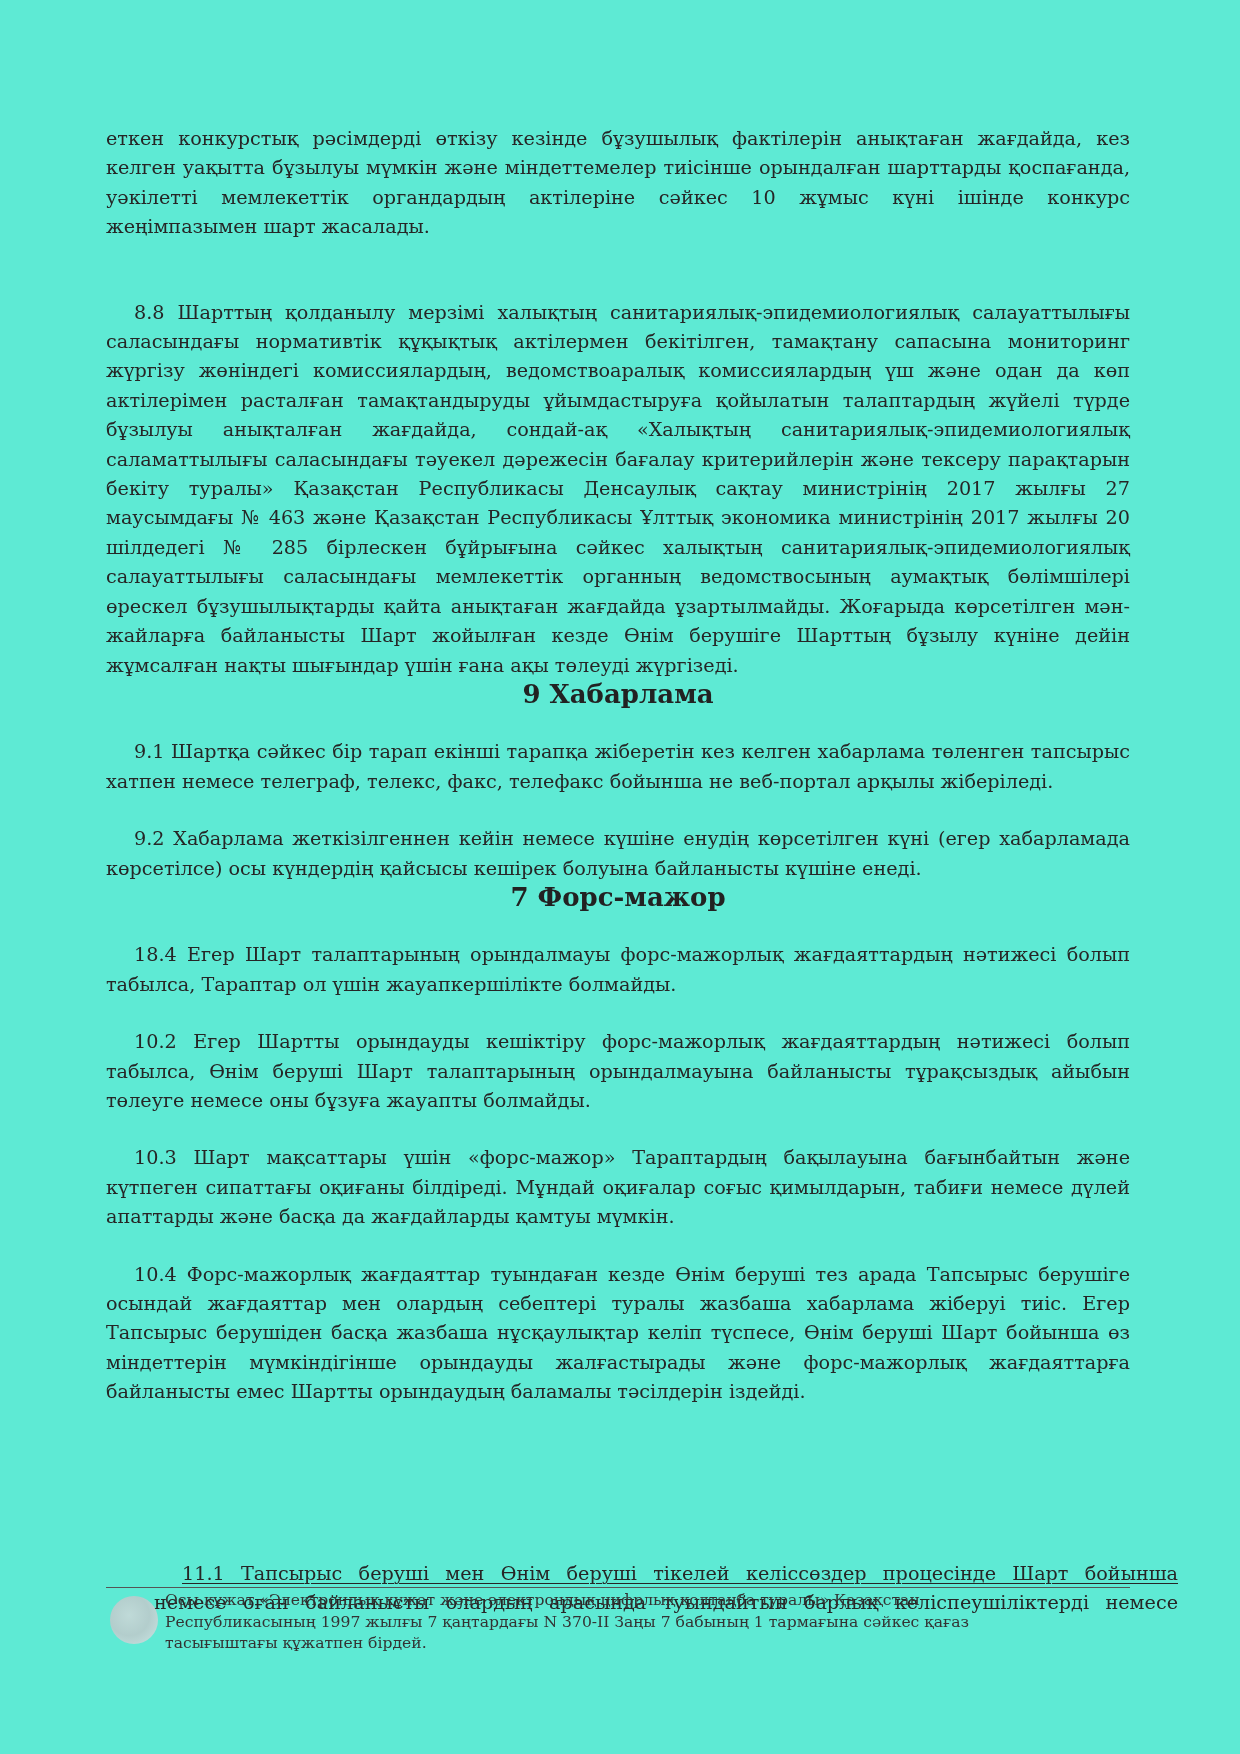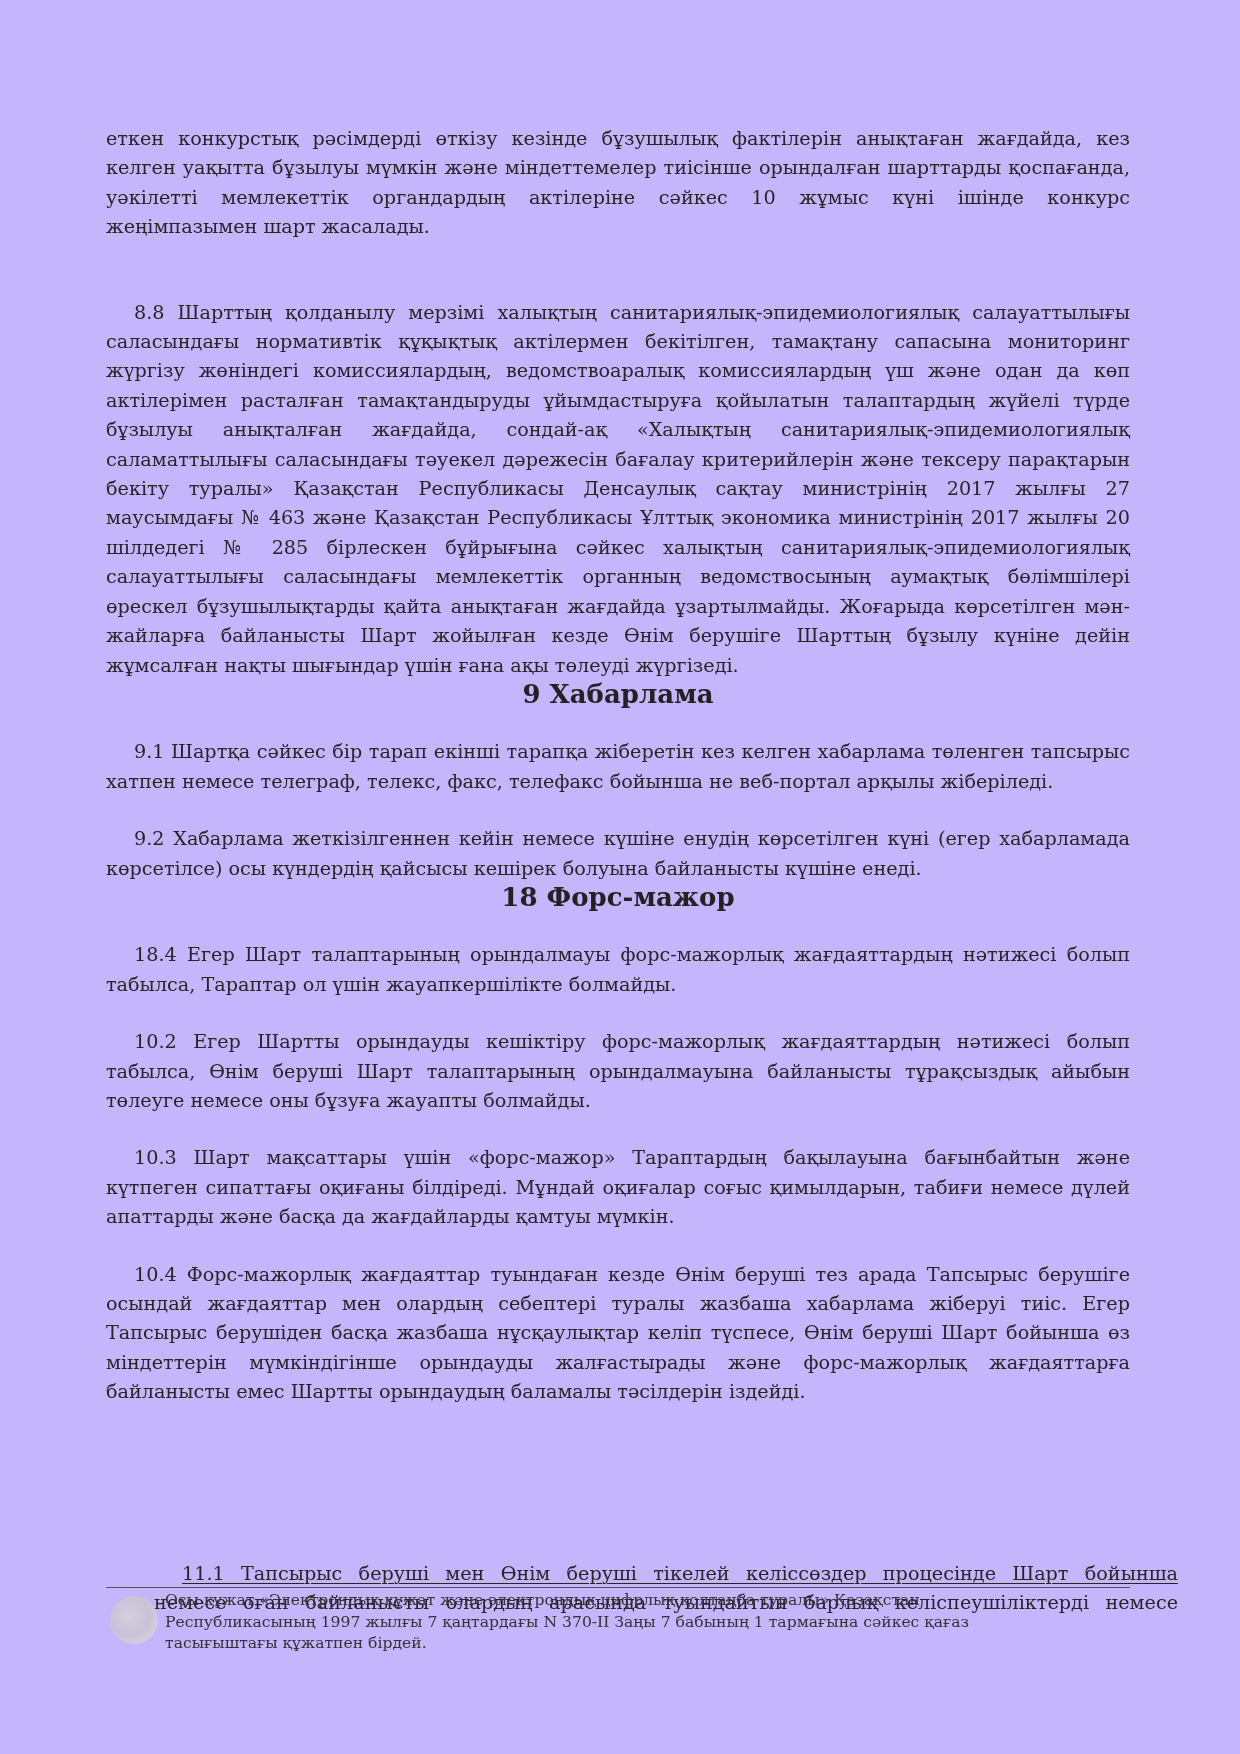--- a/index.html
+++ b/index.html
@@ -13,21 +13,21 @@
       position: relative;
       overflow: hidden;
       font-family: "DejaVu Serif", "Liberation Serif", serif;
       color: #262626;
     }
     .page {
       position: absolute;
       left: 0; top: 0;
       width: 1240px;
       height: 1754px;
-      background: #c4b5fd;
+      background: #5eead4;
     }
     .content {
       position: absolute;
       left: 106px;
       top: 124px;
       width: 1024px;
     }
     .para {
       font-size: 19.2px;
       line-height: 29.4px;
@@ -98,21 +98,21 @@
     <div class="gap"></div>
     <div class="gap"></div>
     <p class="para indent">8.8 Шарттың қолданылу мерзімі халықтың санитариялық-эпидемиологиялық салауаттылығы саласындағы нормативтік құқықтық актілермен бекітілген, тамақтану сапасына мониторинг жүргізу жөніндегі комиссиялардың, ведомствоаралық комиссиялардың үш және одан да көп актілерімен расталған тамақтандыруды ұйымдастыруға қойылатын талаптардың жүйелі түрде бұзылуы анықталған жағдайда, сондай-ақ «Халықтың санитариялық-эпидемиологиялық саламаттылығы саласындағы тәуекел дәрежесін бағалау критерийлерін және тексеру парақтарын бекіту туралы» Қазақстан Республикасы Денсаулық сақтау министрінің 2017 жылғы 27 маусымдағы № 463 және Қазақстан Республикасы Ұлттық экономика министрінің 2017 жылғы 20 шілдедегі № 285 бірлескен бұйрығына сәйкес халықтың санитариялық-эпидемиологиялық салауаттылығы саласындағы мемлекеттік органның ведомствосының аумақтық бөлімшілері өрескел бұзушылықтарды қайта анықтаған жағдайда ұзартылмайды. Жоғарыда көрсетілген мән-жайларға байланысты Шарт жойылған кезде Өнім берушіге Шарттың бұзылу күніне дейін жұмсалған нақты шығындар үшін ғана ақы төлеуді жүргізеді.</p>
 
     <h2 class="heading">9 Хабарлама</h2>
     <div class="gap"></div>
     <p class="para indent">9.1 Шартқа сәйкес бір тарап екінші тарапқа жіберетін кез келген хабарлама төленген тапсырыс хатпен немесе телеграф, телекс, факс, телефакс бойынша не веб-портал арқылы жіберіледі.</p>
     <div class="gap"></div>
     <p class="para indent">9.2 Хабарлама жеткізілгеннен кейін немесе күшіне енудің көрсетілген күні (егер хабарламада көрсетілсе) осы күндердің қайсысы кешірек болуына байланысты күшіне енеді.</p>
 
-    <h2 class="heading">18 Форс-мажор</h2>
+    <h2 class="heading">7 Форс-мажор</h2>
     <div class="gap"></div>
     <p class="para indent">18.4 Егер Шарт талаптарының орындалмауы форс-мажорлық жағдаяттардың нәтижесі болып табылса, Тараптар ол үшін жауапкершілікте болмайды.</p>
     <div class="gap"></div>
     <p class="para indent">10.2 Егер Шартты орындауды кешіктіру форс-мажорлық жағдаяттардың нәтижесі болып табылса, Өнім беруші Шарт талаптарының орындалмауына байланысты тұрақсыздық айыбын төлеуге немесе оны бұзуға жауапты болмайды.</p>
     <div class="gap"></div>
     <p class="para indent">10.3 Шарт мақсаттары үшін «форс-мажор» Тараптардың бақылауына бағынбайтын және күтпеген сипаттағы оқиғаны білдіреді. Мұндай оқиғалар соғыс қимылдарын, табиғи немесе дүлей апаттарды және басқа да жағдайларды қамтуы мүмкін.</p>
     <div class="gap"></div>
     <p class="para indent">10.4 Форс-мажорлық жағдаяттар туындаған кезде Өнім беруші тез арада Тапсырыс берушіге осындай жағдаяттар мен олардың себептері туралы жазбаша хабарлама жіберуі тиіс. Егер Тапсырыс берушіден басқа жазбаша нұсқаулықтар келіп түспесе, Өнім беруші Шарт бойынша өз міндеттерін мүмкіндігінше орындауды жалғастырады және форс-мажорлық жағдаяттарға байланысты емес Шартты орындаудың баламалы тәсілдерін іздейді.</p>
 
   </div>

